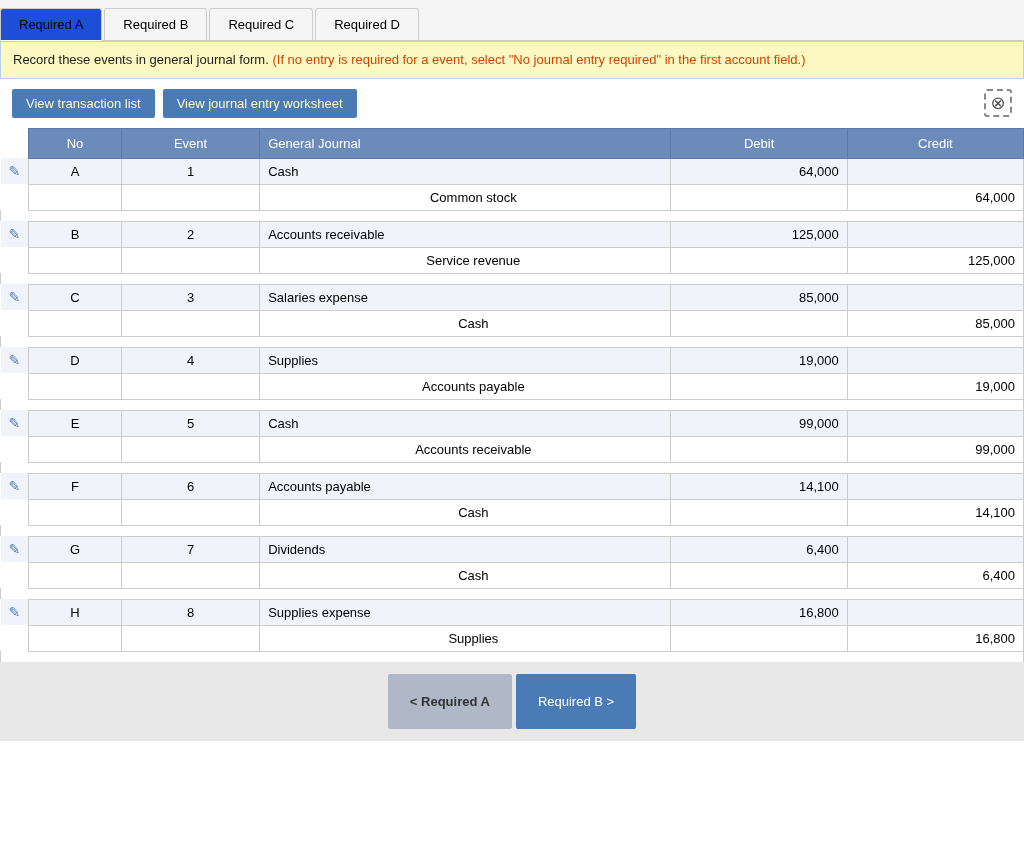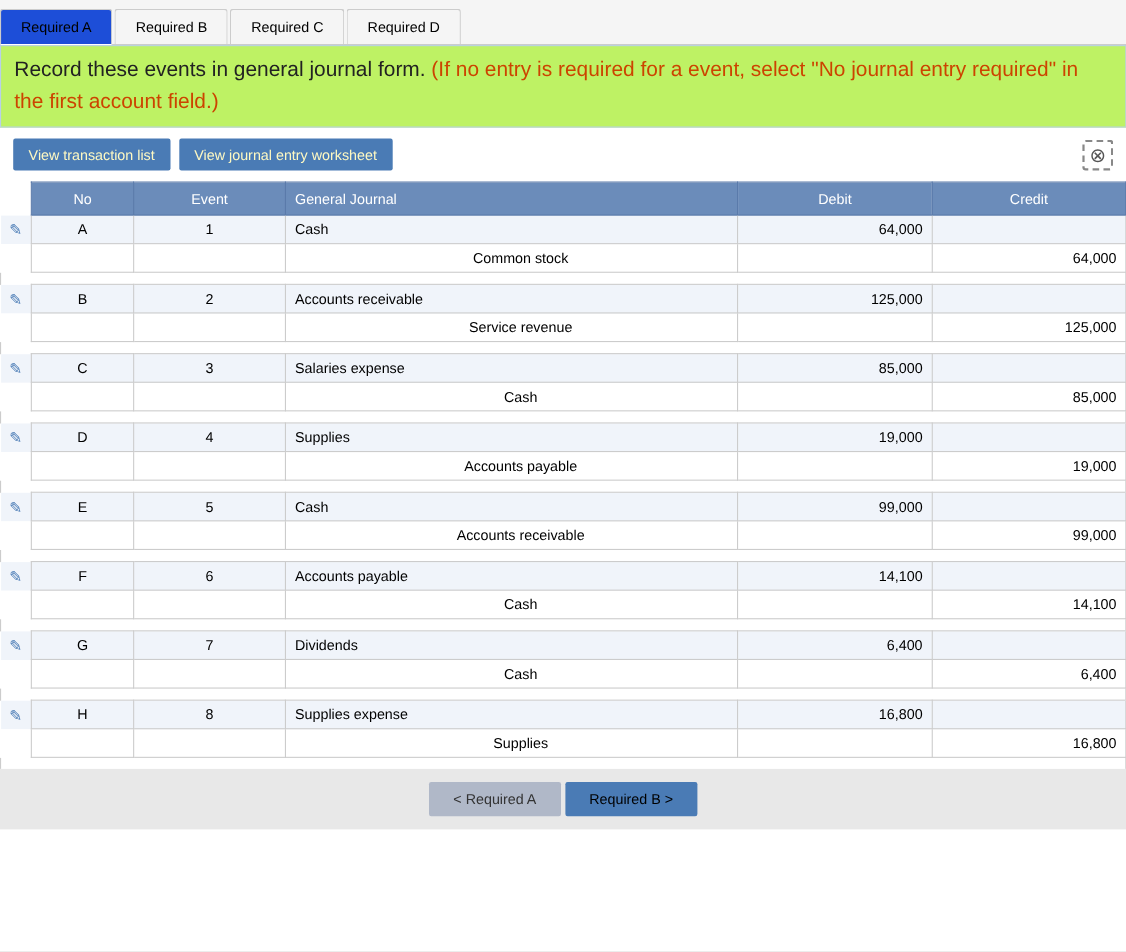--- a/index.html
+++ b/index.html
@@ -30,24 +30,24 @@
       border-radius: 3px 3px 0 0;
     }
     .tab.active {
       background: #1d4ed8;
       border-bottom: 1px solid #fff;
       margin-bottom: -1px;
     }
 
     
     .instruction-bar {
-      background: #bef264;
+      background: #fef9c3;
       border: 1px solid #b8d0e8;
       padding: 8px 12px;
-      font-size: 19px;
+      font-size: 13px;
       line-height: 1.5;
       color: #222;
     }
     .instruction-bar .highlight {
       color: #cc4400;
     }
 
     
     .button-row {
       display: flex;
@@ -131,26 +131,27 @@
       background: #e8e8e8;
     }
     .nav-btn-prev {
       background: #b0b8c8;
       color: #333;
       border: none;
       padding: 8px 22px;
       font-size: 13px;
       cursor: pointer;
       border-radius: 2px;
+      font-weight: bold;
     }
     .nav-btn-next {
       background: #4a7bb5;
-      color: #000000;
+      color: #ffffff;
       border: none;
-      padding: 8px 22px;
+      padding: 20px 22px;
       font-size: 13px;
       cursor: pointer;
       border-radius: 2px;
     }
   </style>
 </head>
 <body>
 
 <div class="page-wrapper">
 

